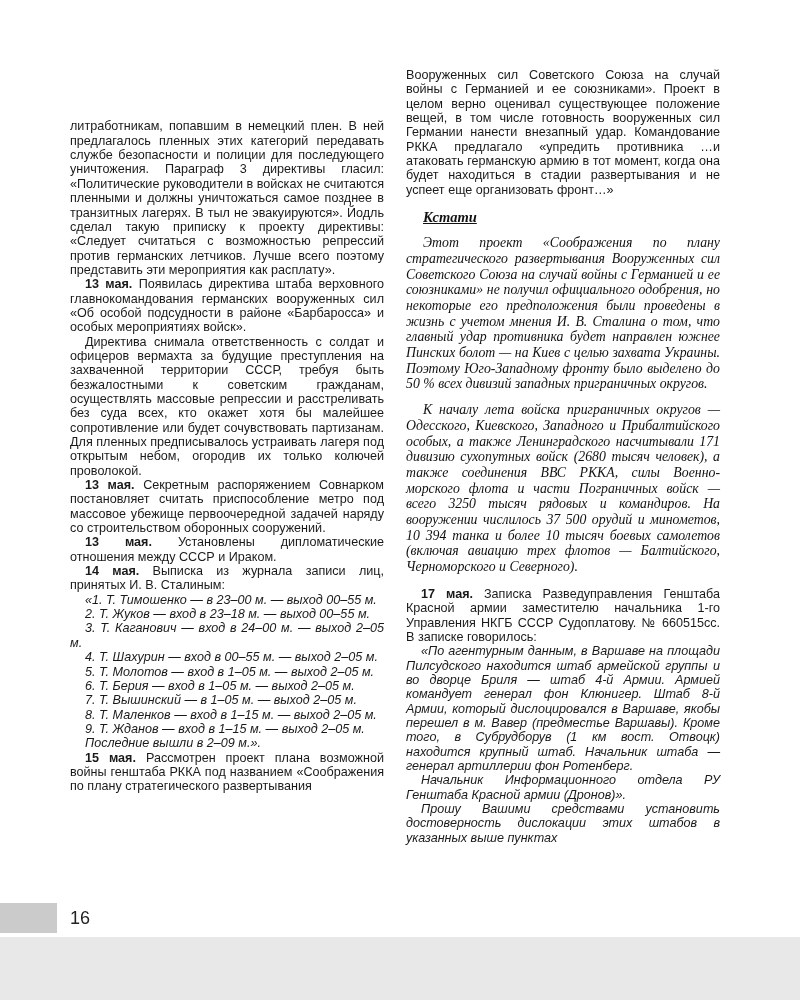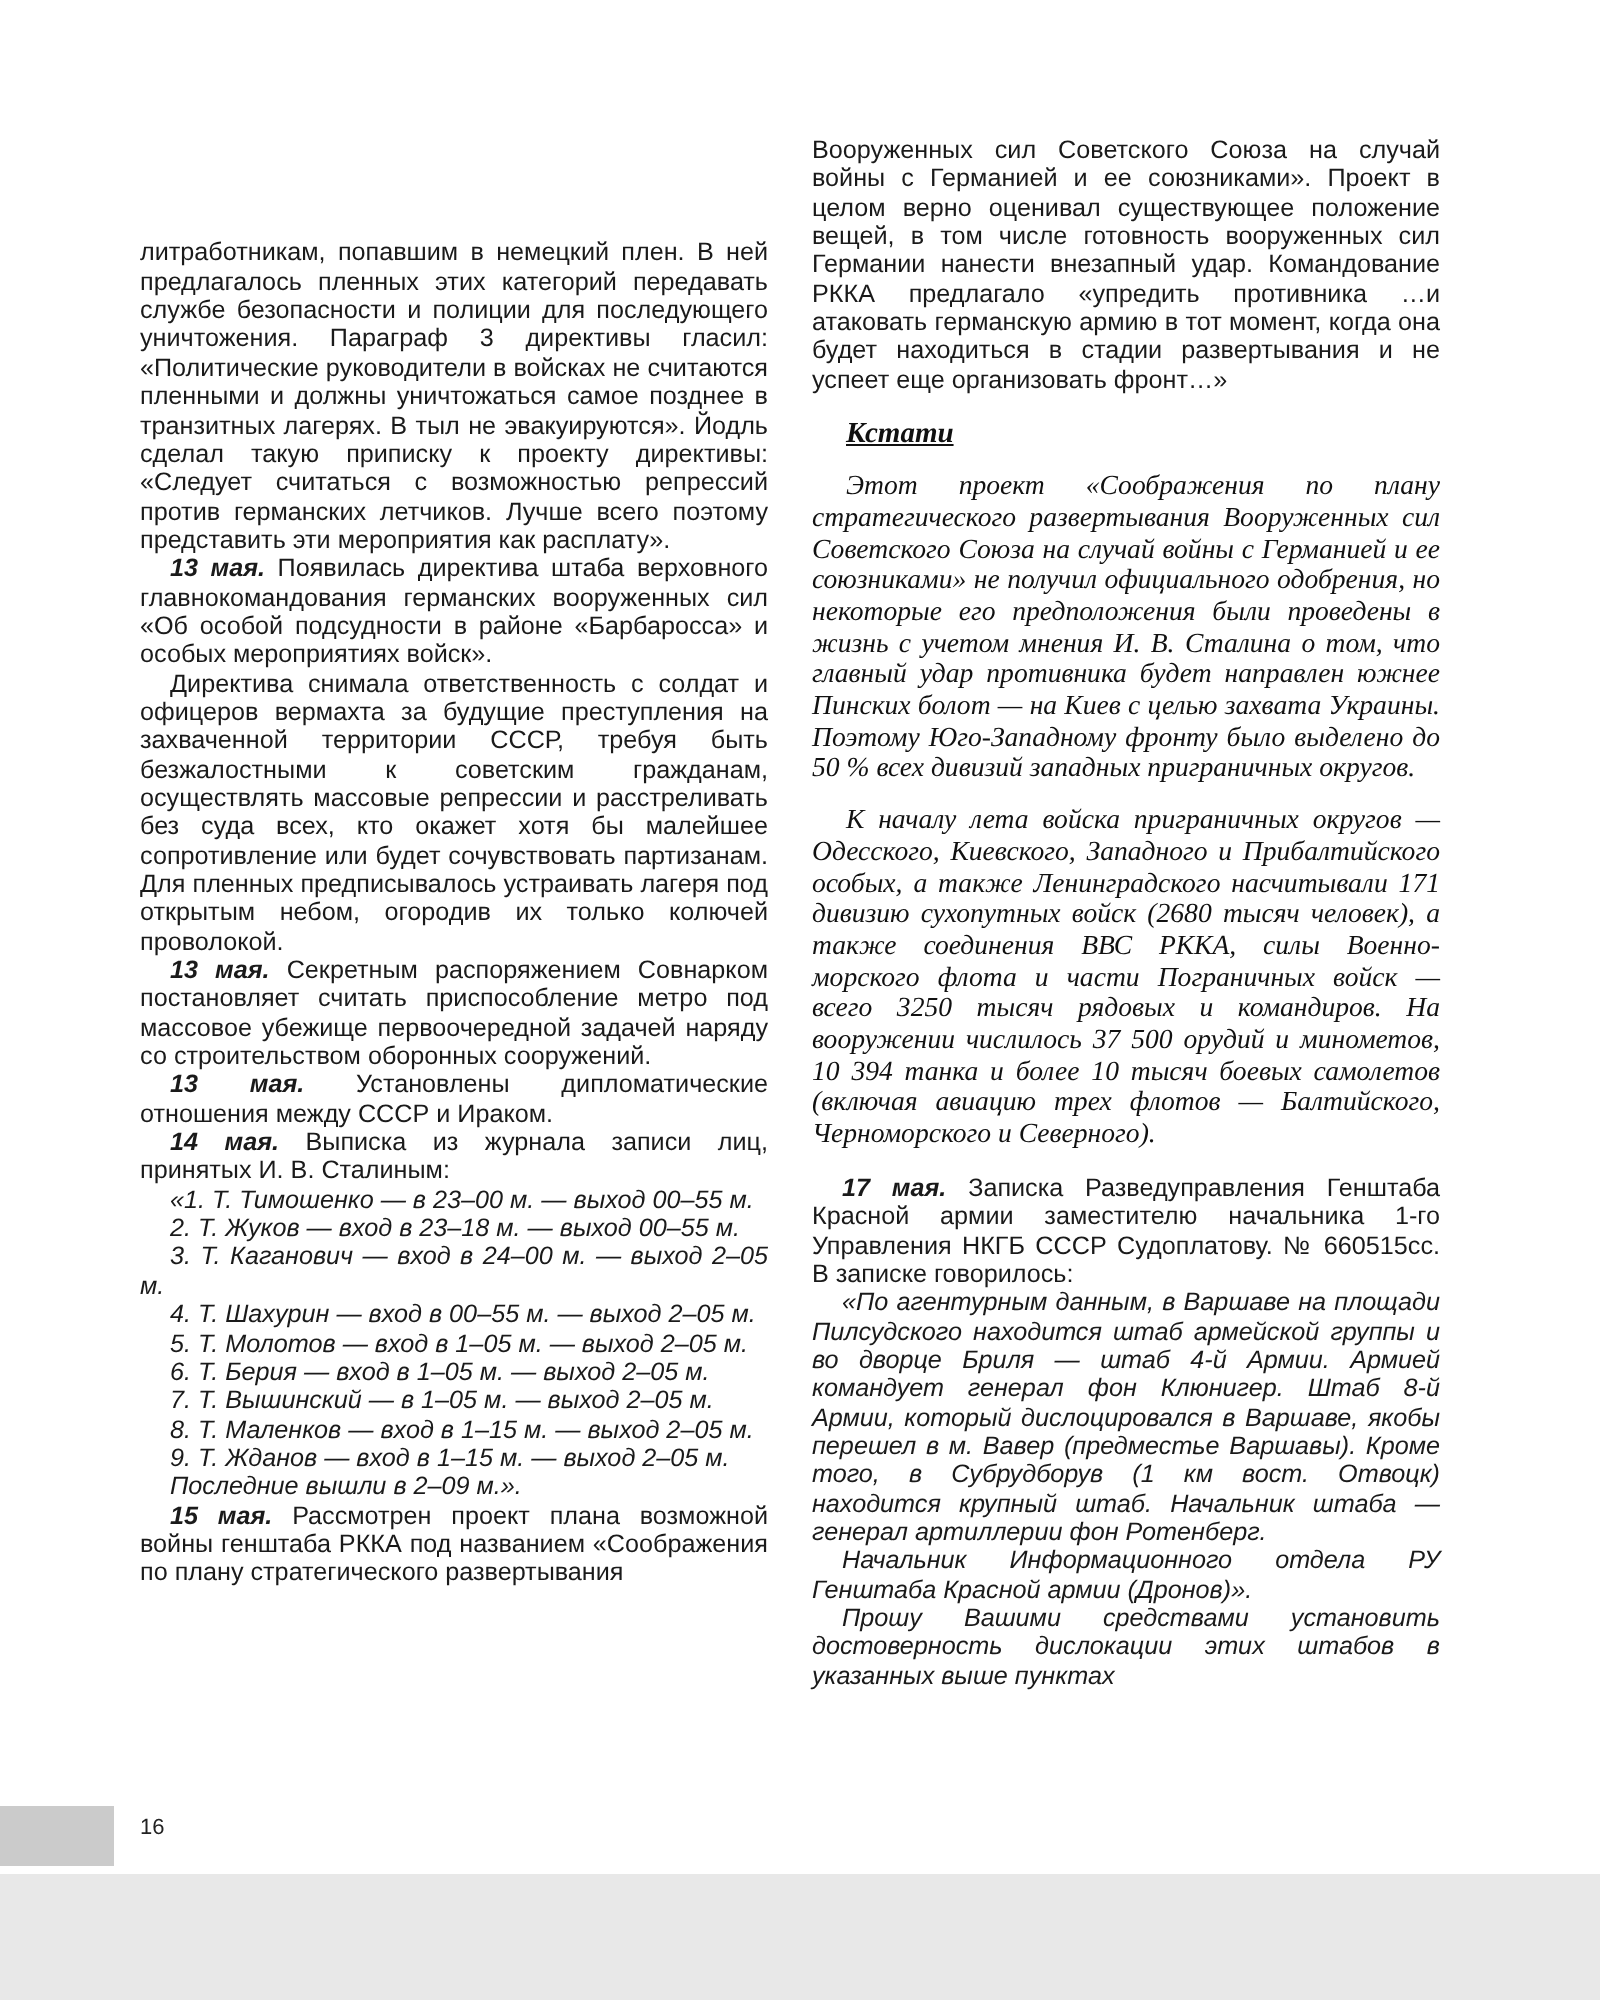--- a/index.html
+++ b/index.html
@@ -18,21 +18,21 @@
   .para {
     margin: 0;
     font-size: 12.6px;
     line-height: 14.35px;
     text-align: justify;
     color: #1a1a1a;
   }
   .para.indent { text-indent: 15px; }
   .para.entry  { text-indent: 15px; font-style: italic; }
   .para.quote  { text-indent: 15px; font-style: italic; }
-  .lead { font-weight: bold; font-style: italic; }
+  .lead { font-weight: bold; }
   .para.kstati {
     font-family: "Liberation Serif", serif;
     font-style: italic;
     font-size: 13.8px;
     line-height: 15.7px;
     text-indent: 17px;
     color: #111111;
     margin-top: 10px;
   }
   .para.kstati-head {
@@ -52,21 +52,21 @@
   .footer-band {
     position: absolute; left: 0; top: 937px; width: 800px; height: 63px;
     background: #e8e8e8;
   }
   .page-number-tab {
     position: absolute; left: 0; top: 903px; width: 57px; height: 30px;
     background: #cbcbcb;
   }
   .page-number {
     position: absolute; left: 70px; top: 908px;
-    font-size: 11px; color: #222222;
+    font-size: 18px; color: #222222;
   }
 </style>
 </head>
 <body>
 
 <div class="page">
   <div class="columns">
     <div class="col" id="col-left">
         <p class="para">литработникам, попавшим в немецкий плен. В ней предлагалось пленных этих категорий передавать службе безопасности и полиции для последующего уничтожения. Параграф 3 директивы гласил: «Политические руководители в войсках не считаются пленными и должны уничтожаться самое позднее в транзитных лагерях. В тыл не эвакуируются». Йодль сделал такую приписку к проекту директивы: «Следует считаться с возможностью репрессий против германских летчиков. Лучше всего поэтому представить эти мероприятия как расплату».</p>
         <p class="para indent"><span class="lead">13 мая.</span> Появилась директива штаба верховного главнокомандования германских вооруженных сил «Об особой подсудности в районе «Барбаросса» и особых мероприятиях войск».</p>

